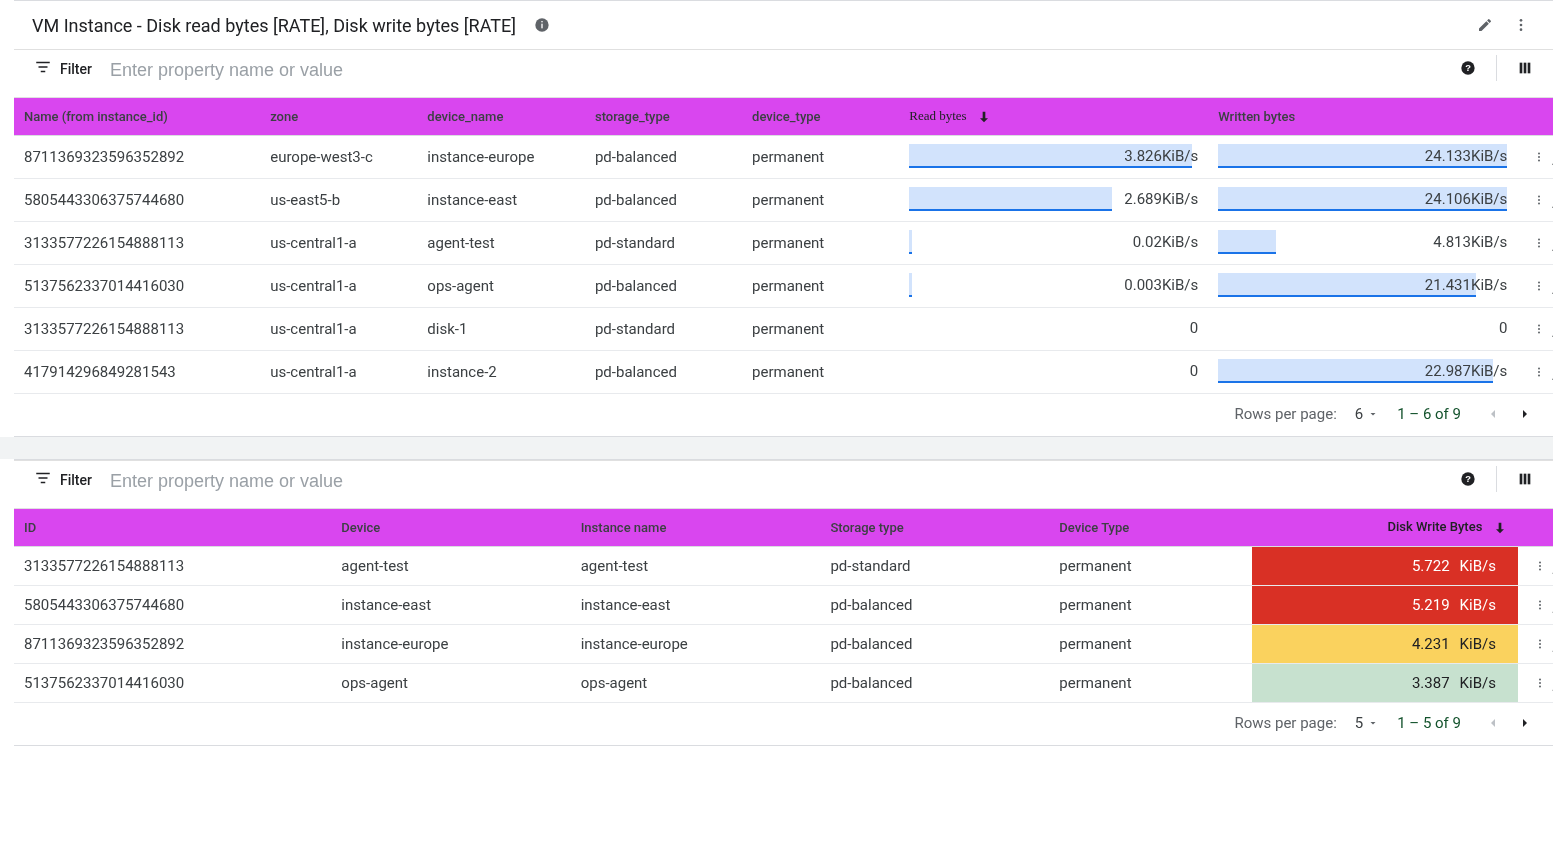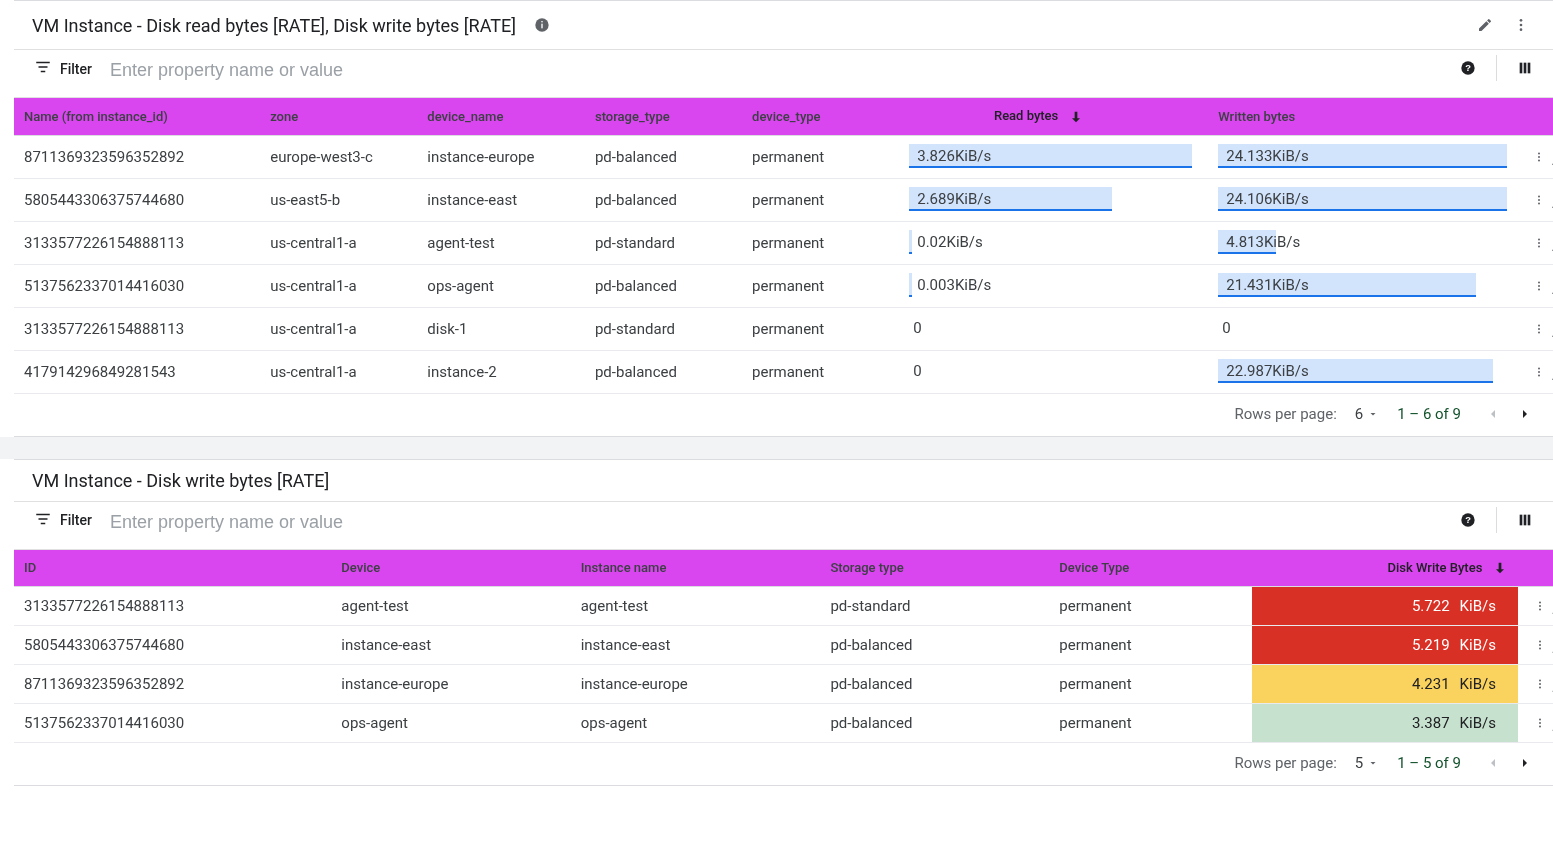--- a/index.html
+++ b/index.html
@@ -47,21 +47,21 @@
     white-space: nowrap;
   }
   tbody td {
     font-size: 15px; color: #3c4043; padding: 7px 10px;
     border-bottom: 1px solid #e8eaed; vertical-align: middle;
     white-space: nowrap; overflow: hidden; text-overflow: ellipsis;
   }
   th.sorted, th .sort-arrow { color: #202124; }
   .sort-arrow { display: inline-flex; vertical-align: middle; margin-left: 6px; }
 
-  .bar-cell { position: relative; height: 28px; }
+  .bar-cell { position: relative; height: 28px; text-align: right; }
   .bar-bg {
     position: absolute; left: 0; top: 1px; height: 24px;
     background: #d2e3fc; border-bottom: 2px solid #1a73e8;
   }
   .bar-text { position: relative; line-height: 26px; padding-left: 8px; }
   .bar-cell.none .bar-text { padding-left: 4px; }
 
   .heat-cell { text-align: right; padding: 6px 10px; font-size: 15px; }
   .heat-red    { background: #d93025; color: #fff; }
   .heat-yellow { background: #fad25e; color: #202124; }
@@ -169,21 +169,21 @@
         <col class="c7">
         <col class="c8">
       </colgroup>
     <thead>
       <tr>
         <th>Name (from instance_id)</th>
         <th>zone</th>
         <th>device_name</th>
         <th>storage_type</th>
         <th>device_type</th>
-        <th class="sorted" style="text-align:center;padding-right:40px;">
+        <th class="sorted" style="text-align:left;padding-right:40px;font-family:Liberation Serif, serif;">
           <span>Read bytes</span>
           <span class="sort-arrow">
             <svg width="16" height="16" viewBox="0 0 24 24" fill="#202124">
                 <path d="M12 20l-6-6h4V4h4v10h4z"></path>
               </svg>
           </span>
         </th>
         <th>Written bytes</th>
         <th class="row-menu"></th>
       </tr>
@@ -365,23 +365,20 @@
             <path d="M9 6l6 6-6 6z"></path>
           </svg>
       </button>
     </span>
   </div>
 </div>
 
 <div class="spacer"></div>
 
 <div class="panel">
-  <div class="panel-header">
-    <span class="panel-title">VM Instance - Disk write bytes [RATE]</span>
-  </div>
 
   <div class="filter-bar">
     <div class="filter-left">
       <span>
         <svg width="18" height="18" viewBox="0 0 24 24" fill="#202124">
             <rect x="3" y="5" width="18" height="2"></rect>
             <rect x="6" y="11" width="12" height="2"></rect>
             <rect x="9" y="17" width="6" height="2"></rect>
           </svg>
       </span>

